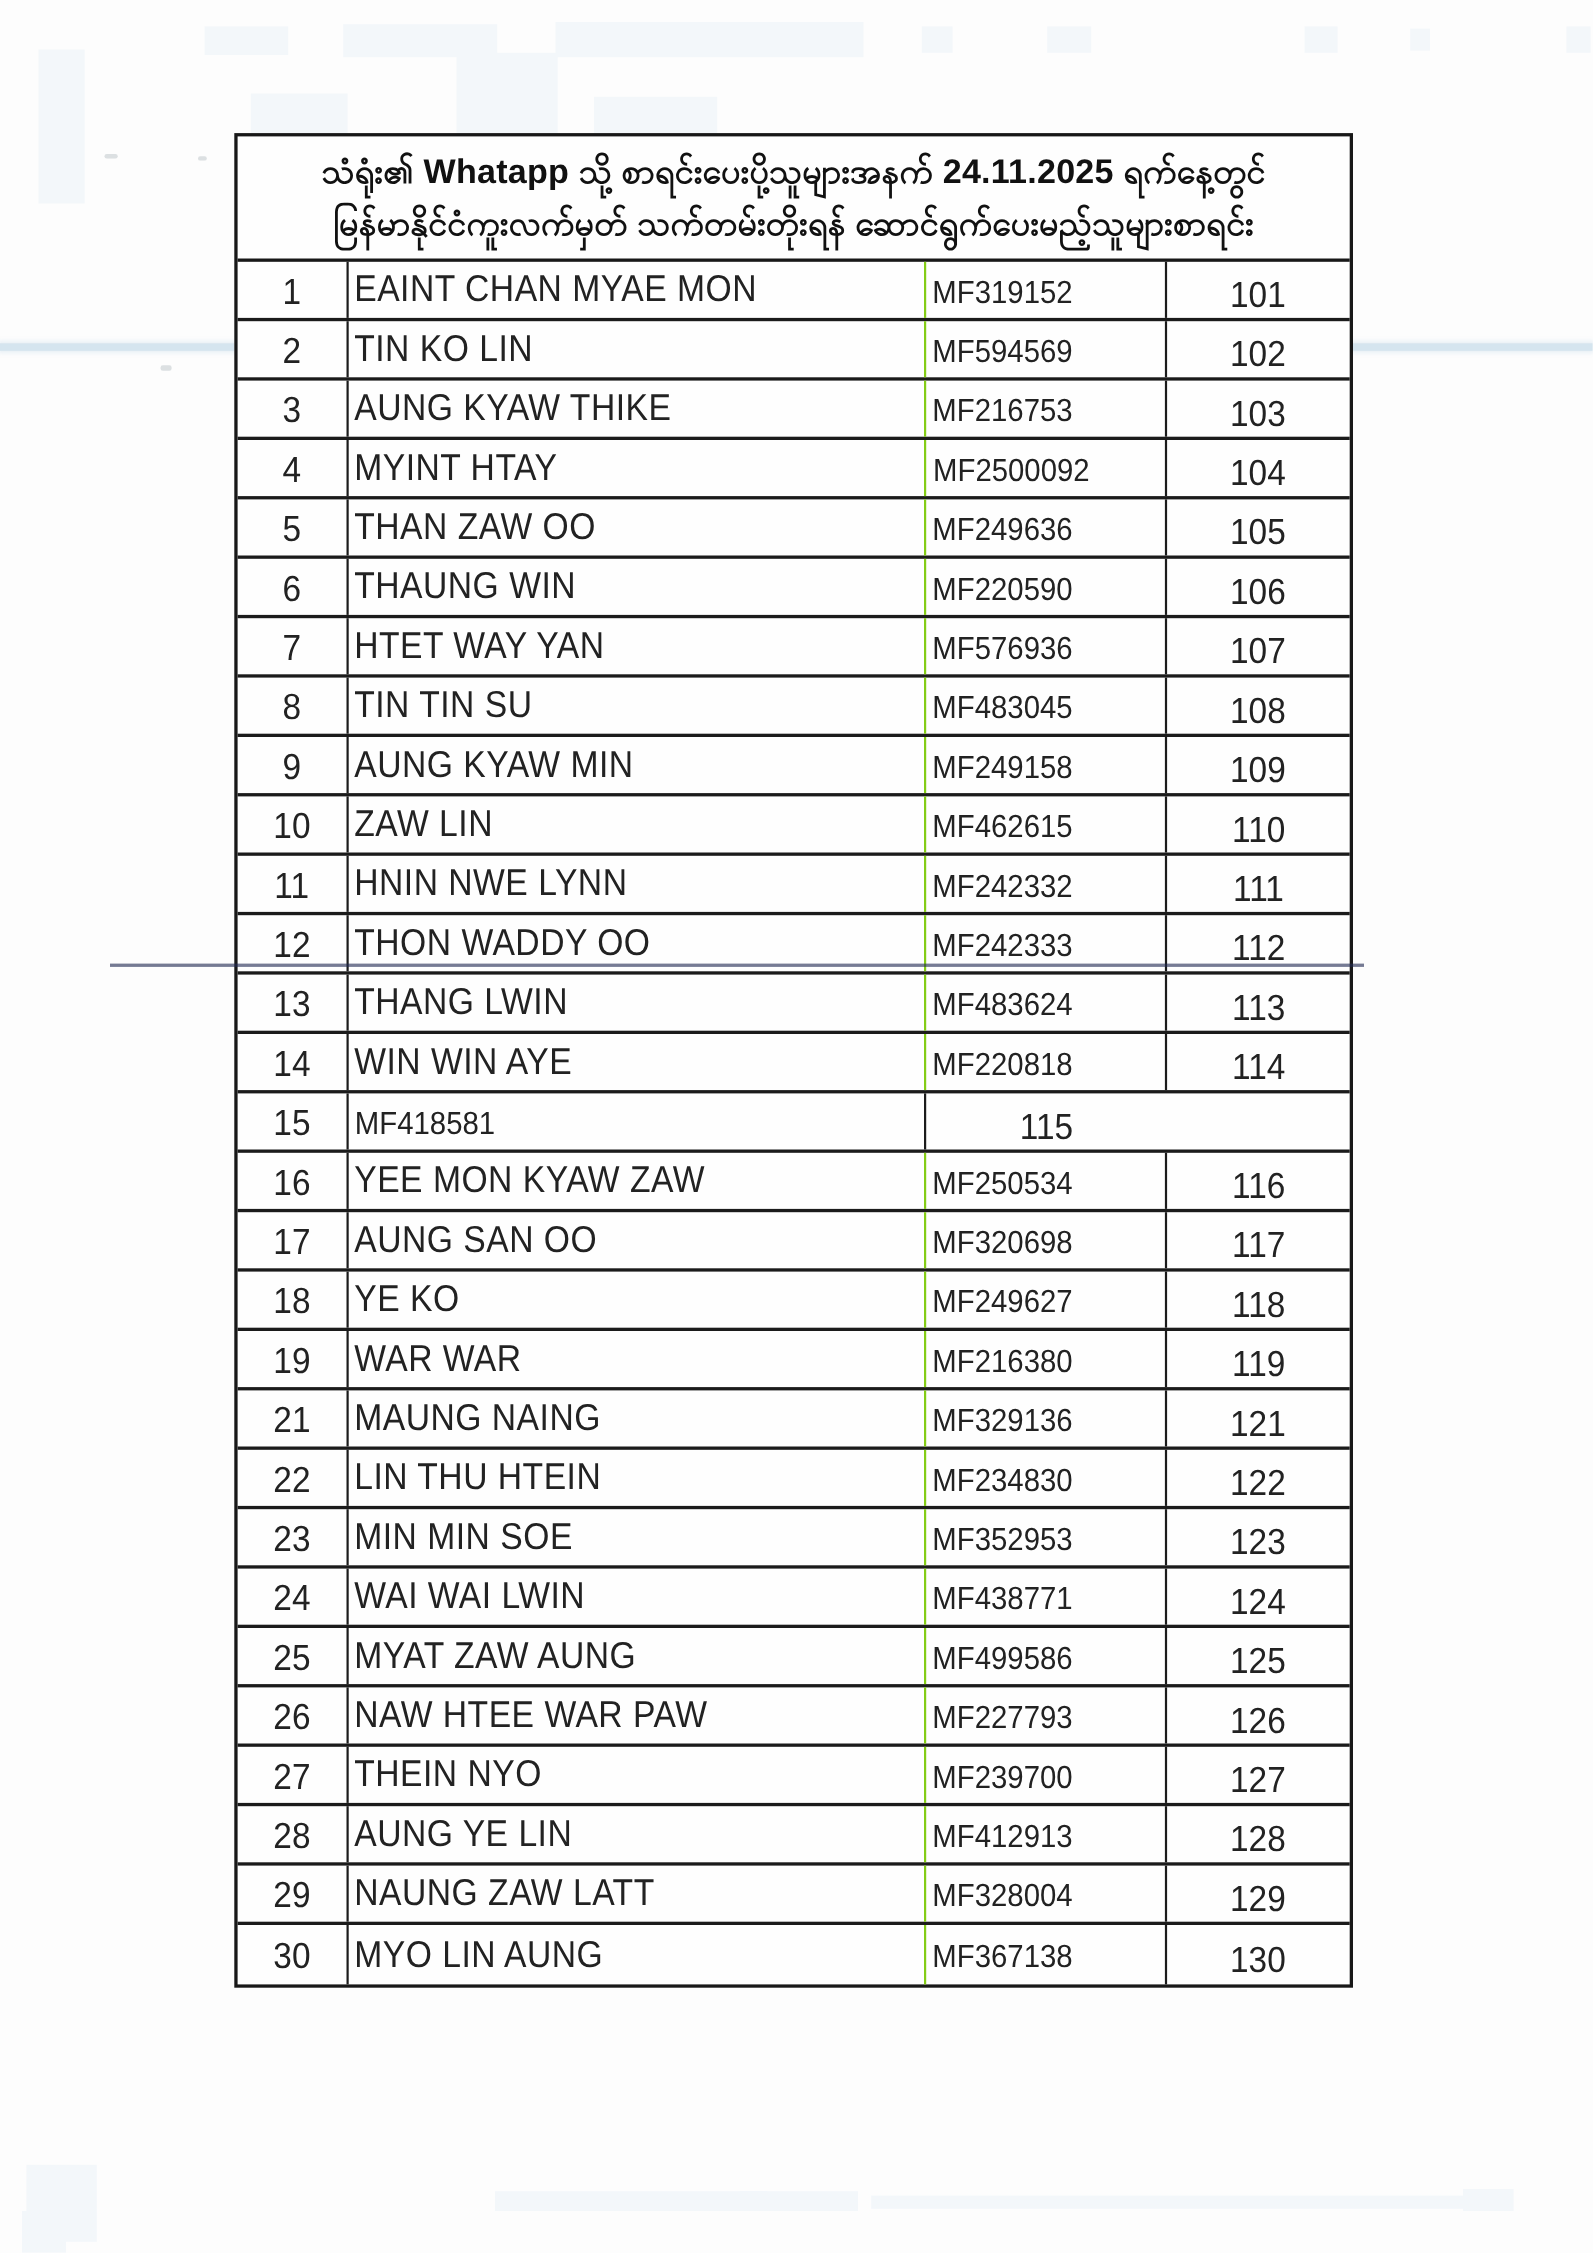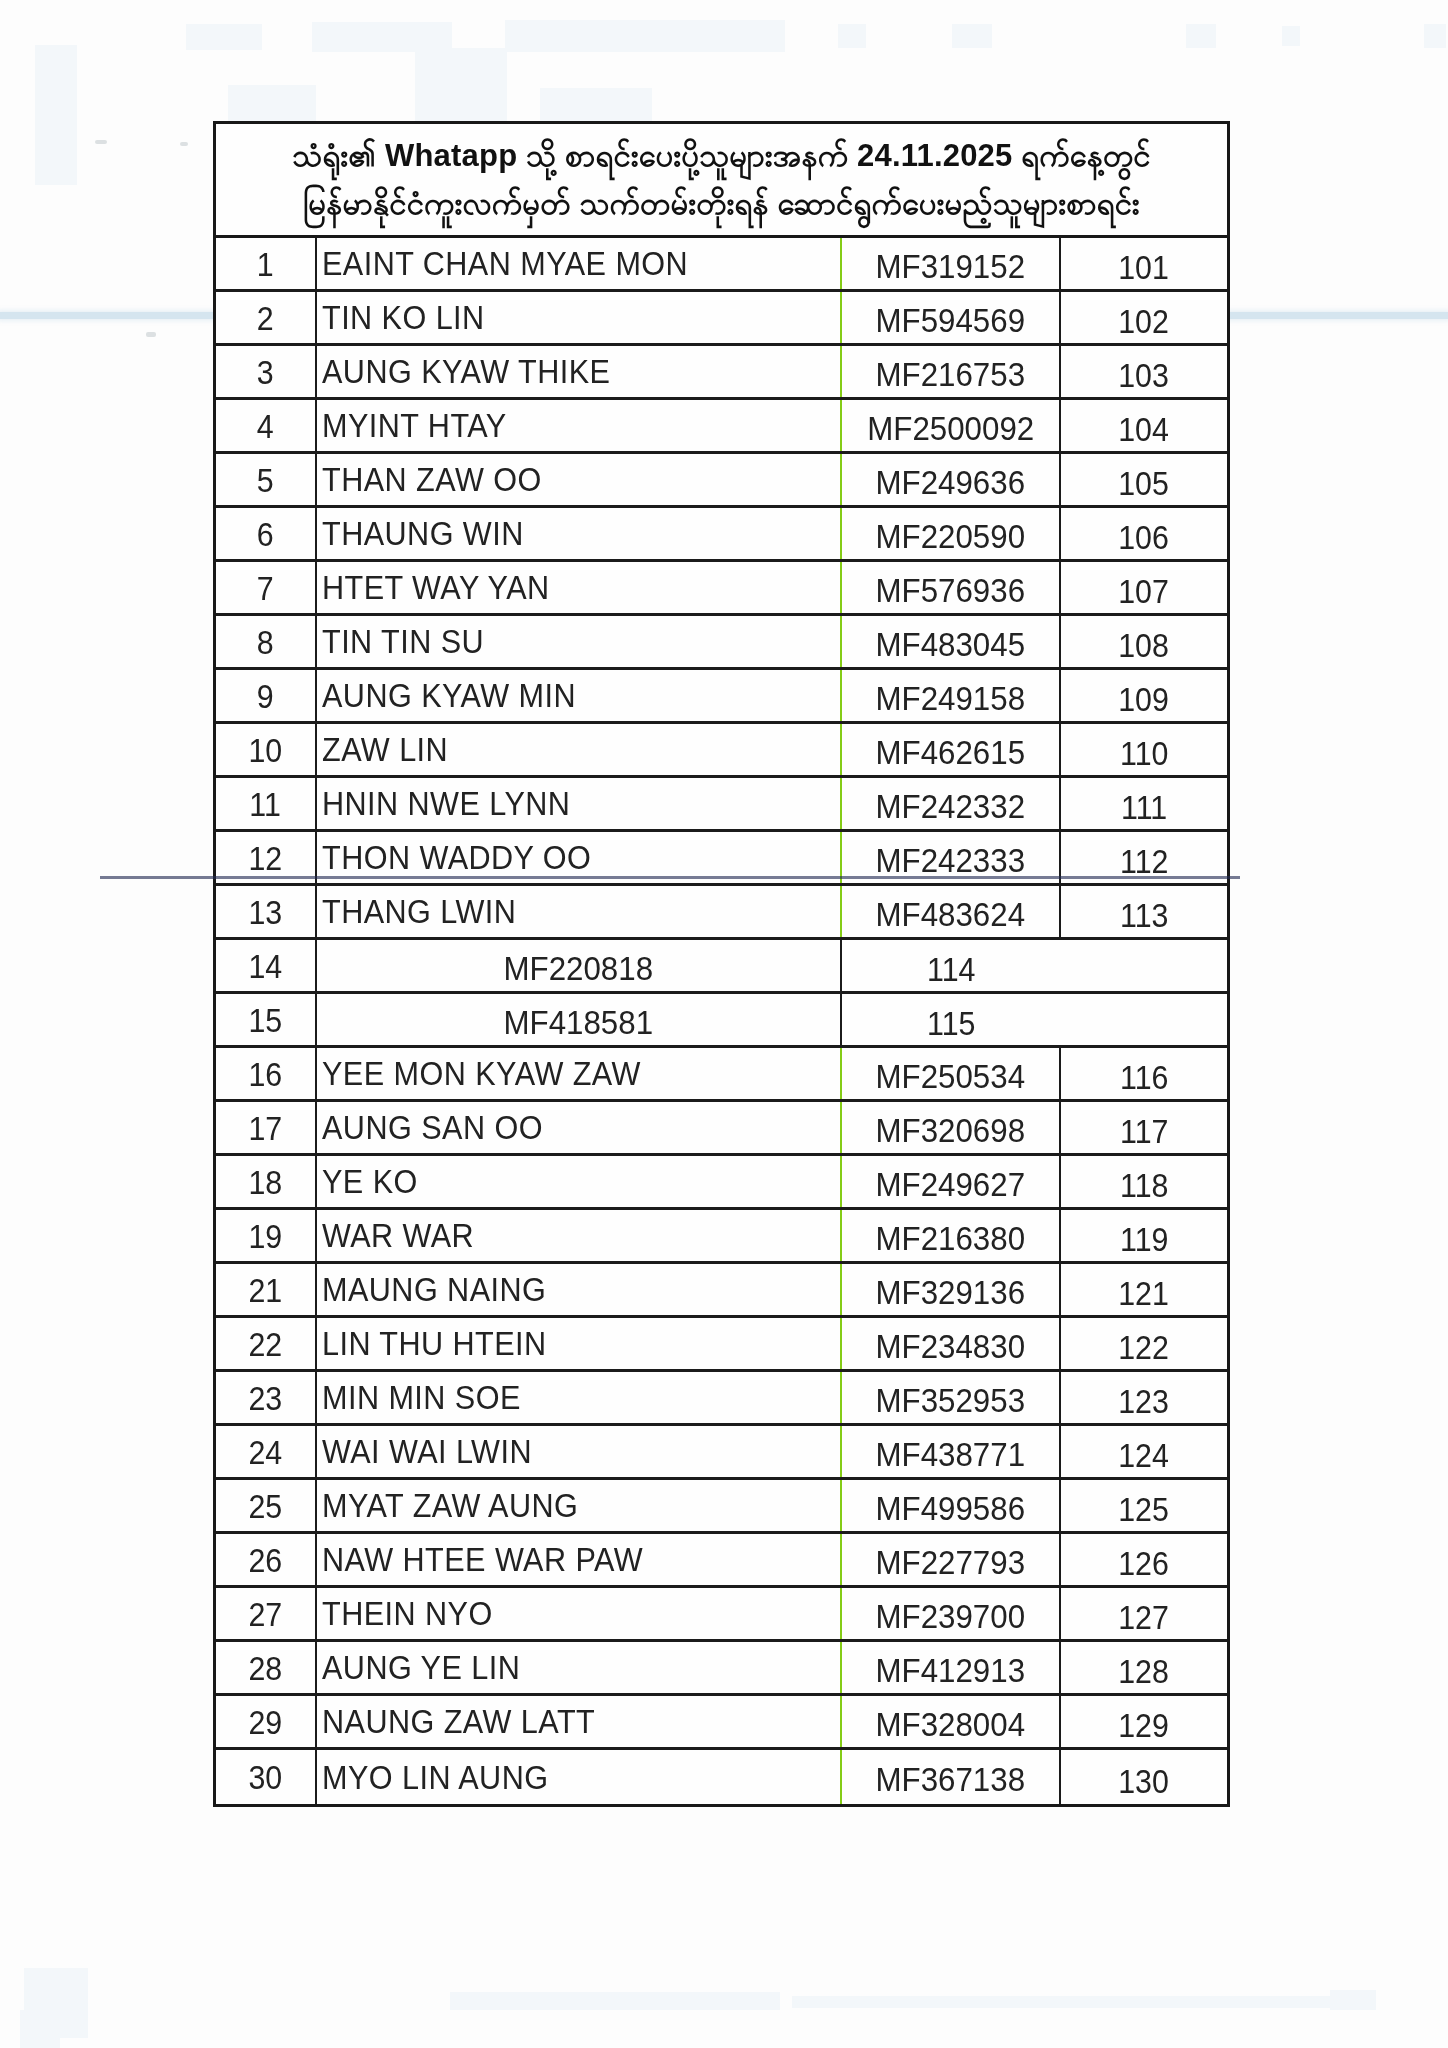--- a/index.html
+++ b/index.html
@@ -40,21 +40,21 @@
     display:grid;grid-template-columns:101px 525px 219px 166px;
     height:54px;box-sizing:border-box;border-bottom:3px solid #1b1b1b;
   }
   .row:last-child{border-bottom:none;}
   .cell{
     box-sizing:border-box;display:flex;align-items:center;
     font-size:33px;color:#222;overflow:hidden;
   }
   .c-no{border-right:2px solid #1b1b1b;justify-content:center;padding-top:2px;}
   .c-name{border-right:2px solid #84cc16;justify-content:flex-start;padding-left:5px;}
-  .c-mf{border-right:2px solid #1b1b1b;justify-content:center;font-size:34px;padding-top:5px;}
+  .c-mf{border-right:2px solid #1b1b1b;justify-content:flex-start;font-size:29px;padding-top:5px;}
   .c-seq{justify-content:center;padding-top:9px;}
   .condL{display:inline-block;transform:scaleX(0.9);transform-origin:0 50%;
          white-space:nowrap;font-size:34px;letter-spacing:0.5px;}
   .condC{display:inline-block;transform:scaleX(0.92);transform-origin:50% 50%;
          white-space:nowrap;}
 </style>
 </head>
 <body>
 
 <div class="page">
@@ -292,20 +292,23 @@
       </div>
       <div class="cell c-seq">
         <span class="condC">113</span>
       </div>
     </div>
 
     <div class="row">
       <div class="cell c-no">
         <span class="condC">14</span>
       </div>
+      <div class="cell c-name">
+        <span class="condL">WIN WIN AYE</span>
+      </div>
       <div class="cell c-mf">
         <span class="condC">MF220818</span>
       </div>
       <div class="cell c-seq">
         <span class="condC">114</span>
       </div>
     </div>
 
     <div class="row">
       <div class="cell c-no">

